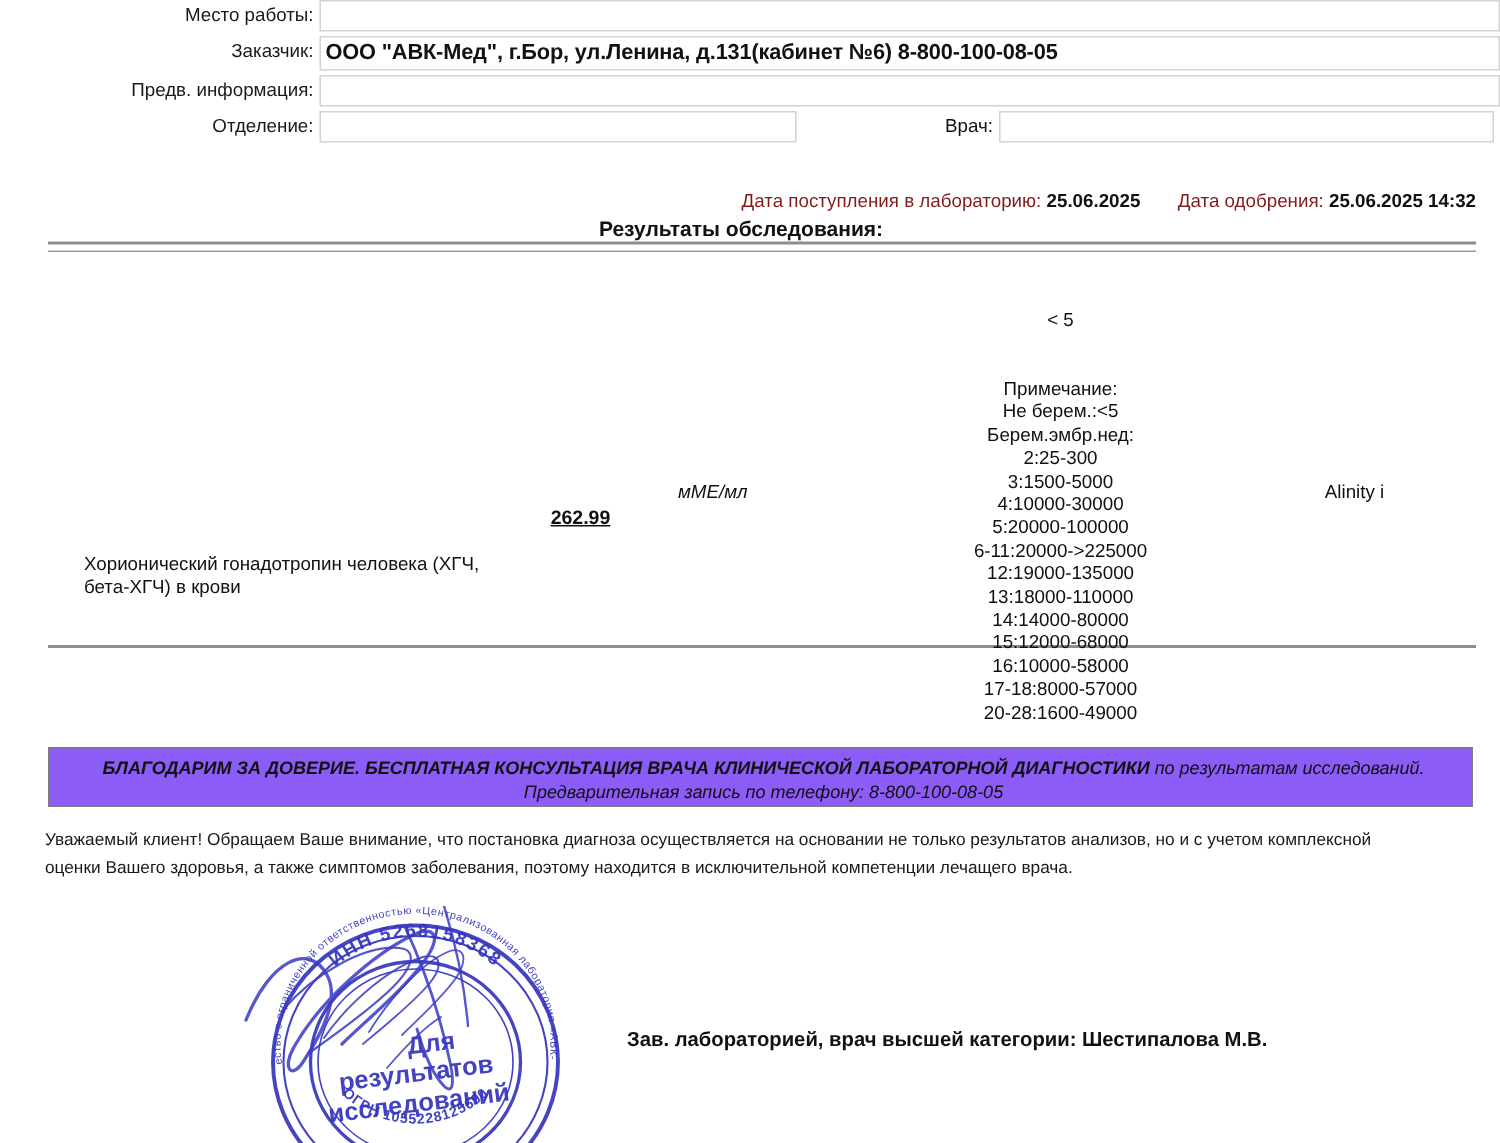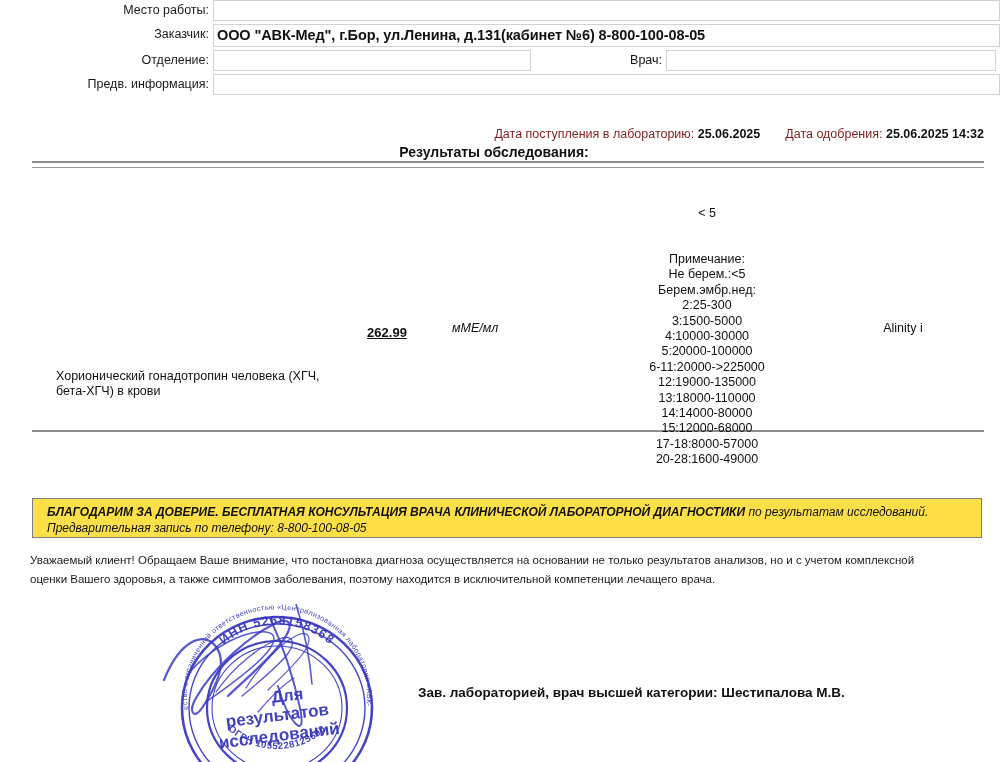--- a/index.html
+++ b/index.html
@@ -132,21 +132,21 @@
   .rz { position: absolute; font-size: 12.5px; }
   .rz-test {
     left: 24px;
     top: 153px;
     width: 280px;
     line-height: 15px;
     margin-top: 48px;
   }
   .rz-value {
     left: 290px;
-    top: 157px;
+    top: 169px;
     width: 130px;
     text-align: center;
     font-weight: bold;
     text-decoration: underline;
     font-size: 13px;
   }
   .rz-unit {
     left: 420px;
     top: 153px;
     width: 140px;
@@ -174,21 +174,22 @@
   }
 
   
   .notice-box {
     position: absolute;
     left: 32px;
     top: 498px;
     width: 950px;
     height: 40px;
     border: 1px solid #7d7d7d;
-    background: #fde047;
+    background: #8b5cf6;
+    text-align: center;
   }
   .notice-text {
     padding: 5px 10px 0 14px;
     font-size: 12px;
     line-height: 16px;
     font-style: italic;
   }
   .notice-text b { font-weight: bold; }
   .notice-reg { font-style: italic; font-weight: normal; }
 
@@ -233,29 +234,29 @@
     <div class="form-label">Место работы:</div>
     <div class="form-field field-wide"></div>
   </div>
 
   <div class="form-row">
     <div class="form-label">Заказчик:</div>
     <div class="form-field field-customer">ООО "АВК-Мед", г.Бор, ул.Ленина, д.131(кабинет №6) 8-800-100-08-05</div>
   </div>
 
   <div class="form-row">
+    <div class="form-label">Предв. информация:</div>
+    <div class="form-field field-wide"></div>
+  </div>
+
+  <div class="form-row">
     <div class="form-label">Отделение:</div>
     <div class="form-field field-dept"></div>
     <div class="label-doctor">Врач:</div>
     <div class="form-field field-doctor"></div>
-  </div>
-
-  <div class="form-row">
-    <div class="form-label">Предв. информация:</div>
-    <div class="form-field field-wide"></div>
   </div>
 
 </div>
 
 <div class="dates-line">
   <span class="lbl">Дата поступления в лабораторию:</span>
   <span class="val">25.06.2025</span>
   <span class="dates-gap"></span>
   <span class="lbl">Дата одобрения:</span>
   <span class="val">25.06.2025 14:32</span>
@@ -282,20 +283,21 @@
       <div>Берем.эмбр.нед:</div>
       <div>2:25-300</div>
       <div>3:1500-5000</div>
       <div>4:10000-30000</div>
       <div>5:20000-100000</div>
       <div>6-11:20000-&gt;225000</div>
       <div>12:19000-135000</div>
       <div>13:18000-110000</div>
       <div>14:14000-80000</div>
       <div>15:12000-68000</div>
+      <div>16:10000-58000</div>
       <div>17-18:8000-57000</div>
       <div>20-28:1600-49000</div>
     </div>
 
     <div class="rz rz-test">Хорионический гонадотропин человека (ХГЧ, бета-ХГЧ) в крови</div>
     <div class="rz rz-value">262.99</div>
     <div class="rz rz-unit">мМЕ/мл</div>
     <div class="rz rz-anal">Alinity i</div>
   </div>
 

